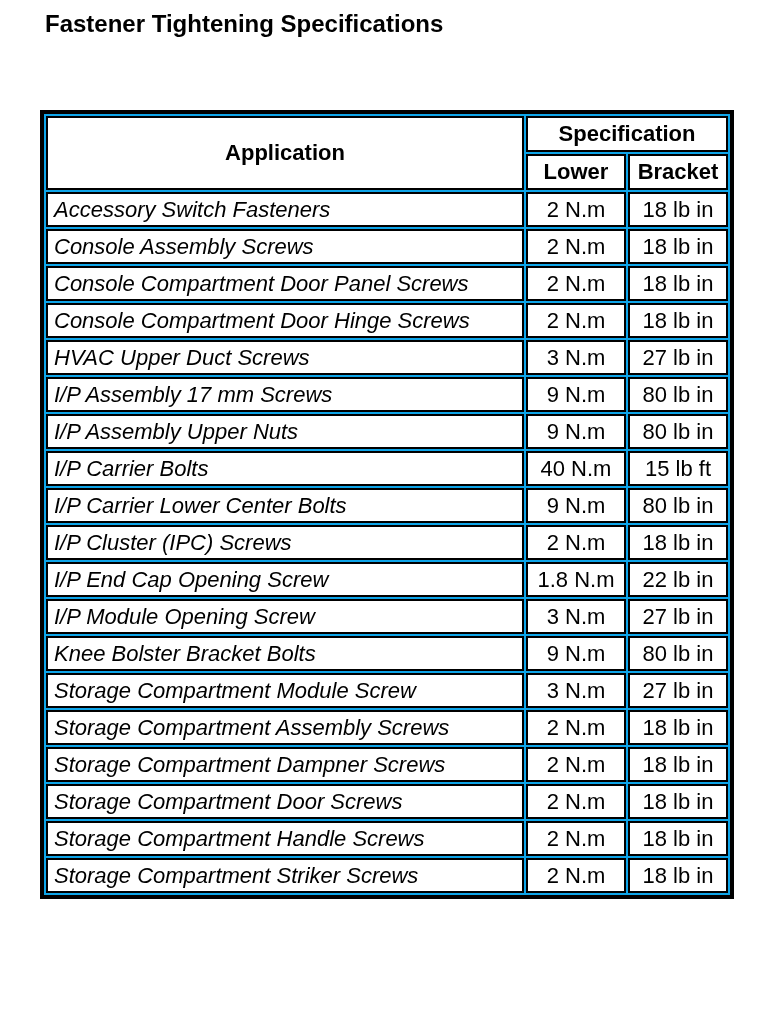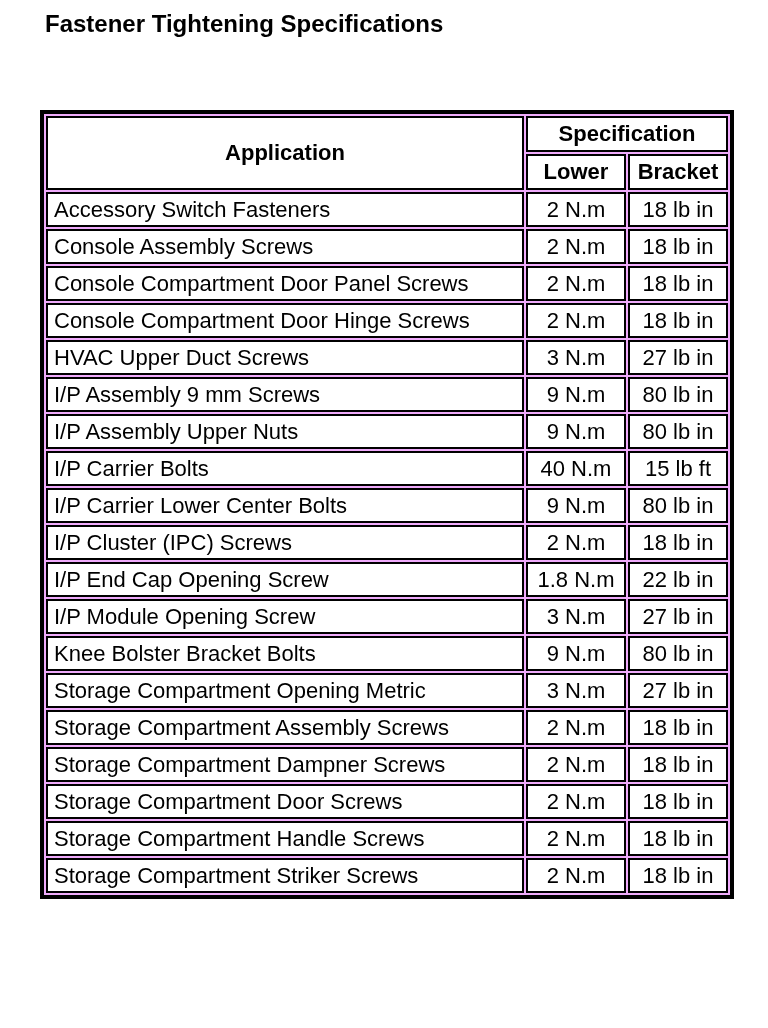--- a/index.html
+++ b/index.html
@@ -30,21 +30,21 @@
   }
   table.spec-table {
     position: absolute;
     left: 40px;
     top: 110px;
     width: 688px;
     border: 4px solid #000000;
     border-collapse: separate;
     border-spacing: 2px;
     table-layout: fixed;
-    background: #f0abfc;
+    background: #0ea5e9;
   }
   .spec-table th,
   .spec-table td {
     border: 2px solid #000000;
     background: #ffffff;
     box-sizing: border-box;
     font-size: 22px;
     line-height: 1.15;
     overflow: hidden;
     white-space: nowrap;
@@ -59,20 +59,21 @@
   col.app-col     { width: 478px; }
   col.metric-col  { width: 100px; }
   col.english-col { width: 100px; }
   .spec-table td {
     height: 35px;
     vertical-align: middle;
   }
   td.application-cell {
     text-align: left;
     padding: 0 4px 0 6px;
+    font-style: italic;
   }
   td.metric-cell,
   td.english-cell {
     text-align: center;
     padding: 0 1px;
   }
 </style>
 </head>
 <body>
 
@@ -115,21 +116,21 @@
           <td class="application-cell">Console Compartment Door Hinge Screws</td>
           <td class="metric-cell">2 N.m</td>
           <td class="english-cell">18 lb in</td>
         </tr>
         <tr>
           <td class="application-cell">HVAC Upper Duct Screws</td>
           <td class="metric-cell">3 N.m</td>
           <td class="english-cell">27 lb in</td>
         </tr>
         <tr>
-          <td class="application-cell">I/P Assembly 9 mm Screws</td>
+          <td class="application-cell">I/P Assembly 17 mm Screws</td>
           <td class="metric-cell">9 N.m</td>
           <td class="english-cell">80 lb in</td>
         </tr>
         <tr>
           <td class="application-cell">I/P Assembly Upper Nuts</td>
           <td class="metric-cell">9 N.m</td>
           <td class="english-cell">80 lb in</td>
         </tr>
         <tr>
           <td class="application-cell">I/P Carrier Bolts</td>
@@ -155,21 +156,21 @@
           <td class="application-cell">I/P Module Opening Screw</td>
           <td class="metric-cell">3 N.m</td>
           <td class="english-cell">27 lb in</td>
         </tr>
         <tr>
           <td class="application-cell">Knee Bolster Bracket Bolts</td>
           <td class="metric-cell">9 N.m</td>
           <td class="english-cell">80 lb in</td>
         </tr>
         <tr>
-          <td class="application-cell">Storage Compartment Opening Metric</td>
+          <td class="application-cell">Storage Compartment Module Screw</td>
           <td class="metric-cell">3 N.m</td>
           <td class="english-cell">27 lb in</td>
         </tr>
         <tr>
           <td class="application-cell">Storage Compartment Assembly Screws</td>
           <td class="metric-cell">2 N.m</td>
           <td class="english-cell">18 lb in</td>
         </tr>
         <tr>
           <td class="application-cell">Storage Compartment Dampner Screws</td>

